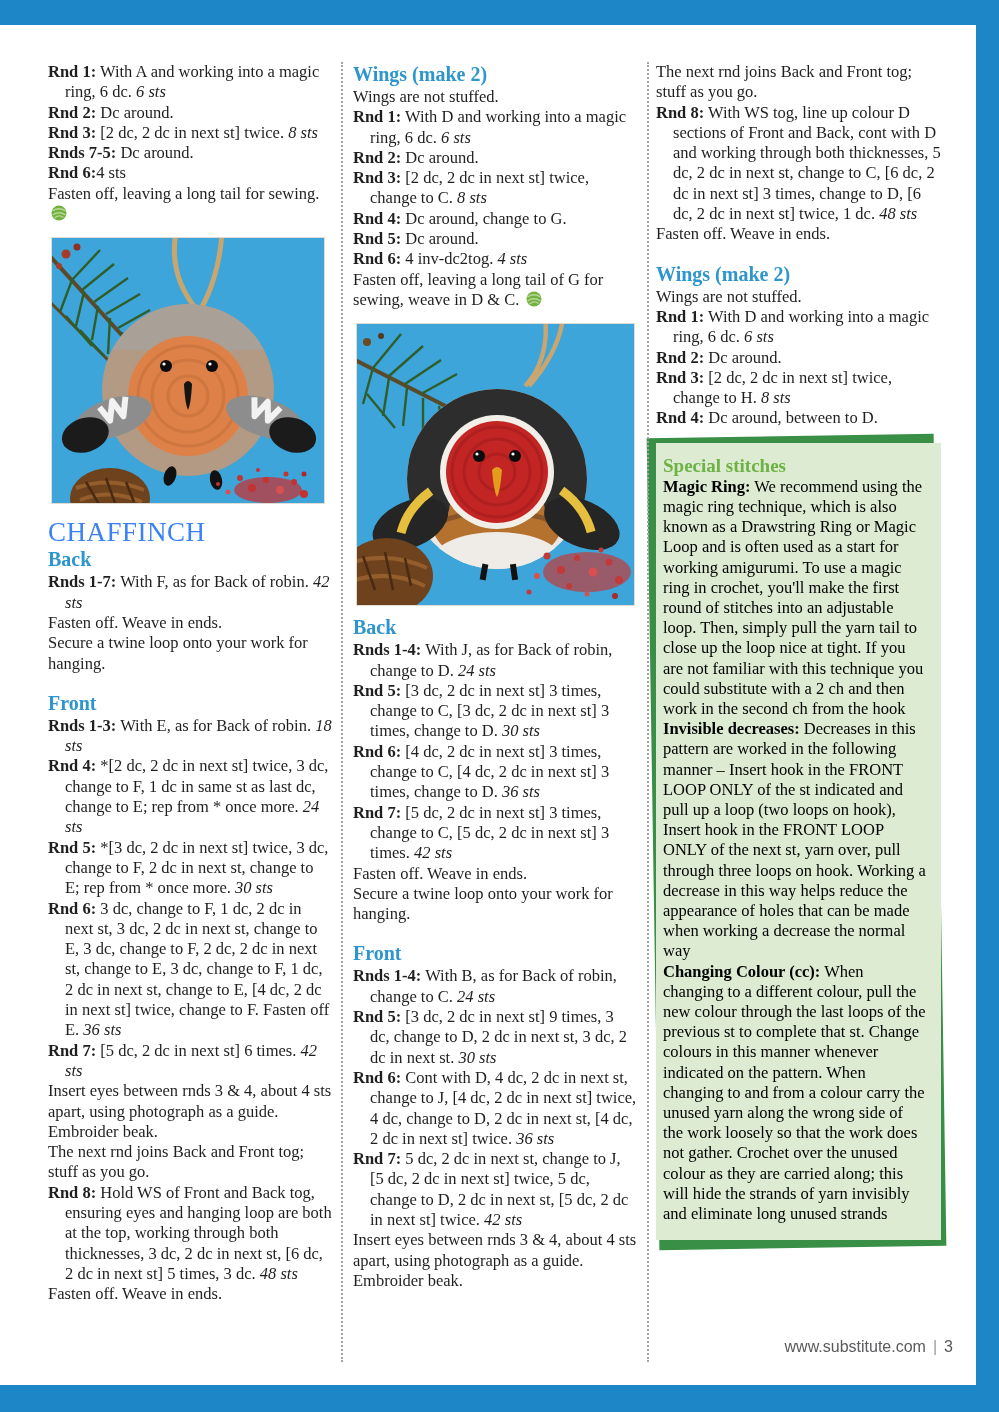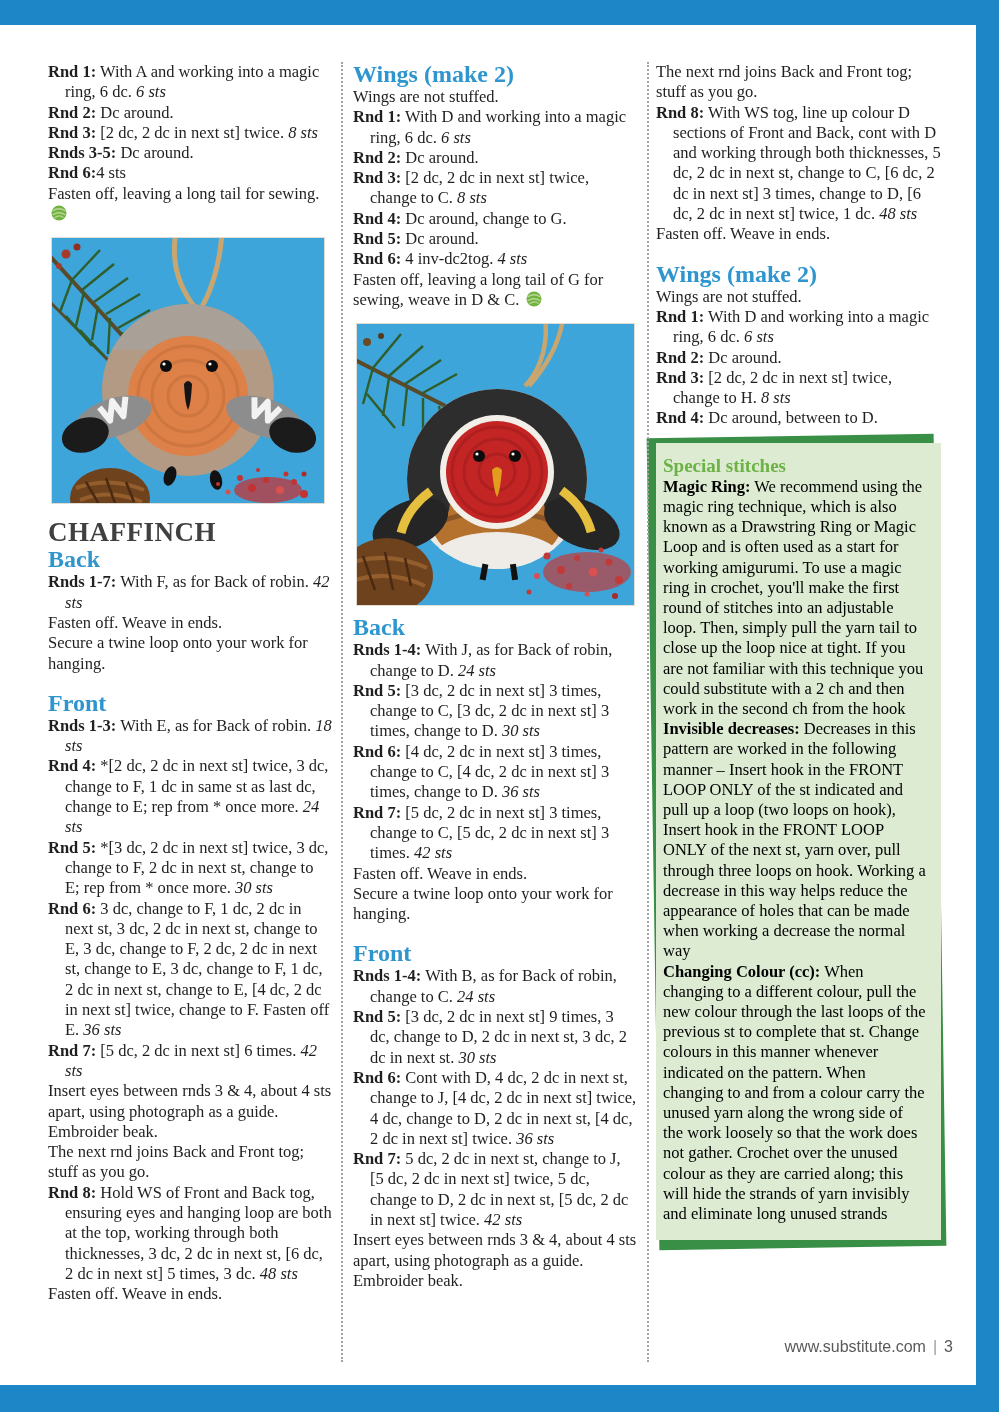--- a/index.html
+++ b/index.html
@@ -12,22 +12,22 @@
   .col{position:absolute;top:62px;}
   #col1{left:48px;width:284px;}
   #col2{left:353px;width:284px;}
   #col3{left:656px;width:285px;}
   .vdiv{position:absolute;top:62px;height:1300px;width:0;border-left:2px dotted #a3a3a3;}
   #vdiv1{left:341px;} #vdiv2{left:647px;}
   p.ln{margin:0;font-size:16.5px;line-height:20.3px;}
   p.hang{padding-left:17px;text-indent:-17px;}
   b.lbl{font-weight:700;font-family:Liberation Serif, serif;}
   i.sts{font-style:italic;}
-  h2.gh{margin:14px 0 0 0;font-size:27px;line-height:30px;font-weight:700;color:#404040;letter-spacing:.5px;}
-  h3.bh{margin:0 0 1px 0;font-size:24px;line-height:24px;font-weight:700;color:#2e95ce;}
+  h2.gh{margin:14px 0 0 0;font-size:27px;line-height:30px;font-weight:400;color:#3b82f6;letter-spacing:.5px;}
+  h3.bh{margin:0 0 1px 0;font-size:20px;line-height:24px;font-weight:700;color:#2e95ce;}
   h3.gap{margin-top:17px;}
   svg.photo{display:block;margin:14px 0 10px 4px;outline:1px solid #e0dcd4;}
   .yarn{vertical-align:-2px;margin-left:3px;}
   #specialbox{position:relative;margin-top:14px;}
   #specialbox .shadow{position:absolute;left:-3px;right:1px;top:-7px;bottom:-7px;background:#3a8f47;transform:rotate(-.9deg);}
   #specialbox .inner{position:relative;background:#dcebd2;padding:11px 15px 16px 7px;}
   #specialbox h4{margin:0;font-size:19px;line-height:23px;font-weight:700;color:#6cb244;}
   #specialbox p.ln{font-size:16.5px;line-height:20.2px;color:#000000;}
   #footer{position:absolute;top:1338px;right:46px;font-family:"Liberation Sans", sans-serif;
           font-size:16px;color:#595a5c;}
@@ -35,21 +35,21 @@
 </style>
 </head>
 <body>
 
 <div id="stage">
 
   <div class="col" id="col1">
     <p class="ln hang"><b class="lbl">Rnd 1:</b><span> With A and working into a magic ring, 6 dc. </span><i class="sts">6 sts</i></p>
     <p class="ln hang"><b class="lbl">Rnd 2:</b><span> Dc around.</span><i class="sts"></i></p>
     <p class="ln hang"><b class="lbl">Rnd 3:</b><span> [2 dc, 2 dc in next st] twice. </span><i class="sts">8 sts</i></p>
-    <p class="ln hang"><b class="lbl">Rnds 3-5:</b><span> Dc around.</span><i class="sts"></i></p>
+    <p class="ln hang"><b class="lbl">Rnds 7-5:</b><span> Dc around.</span><i class="sts"></i></p>
     <p class="ln hang"><b class="lbl">Rnd 6:</b><span>4 sts</span></p>
     <p class="ln"><span>Fasten off, leaving a long tail for sewing. </span><svg class="yarn" width="16" height="16" viewBox="0 0 16 16">
           <circle cx="8" cy="8" r="7.5" fill="#72b23f"></circle>
           <path d="M1.5,6 Q8,1.5 14.5,6 M1.5,10 Q8,5.5 14.5,10 M3.5,13 Q8,9 12.5,12.5" stroke="#b9d79b" stroke-width="1.3" fill="none"></path>
         </svg></p>
 
     <svg class="photo" width="272" height="265" viewBox="0 0 272 265">
       <rect width="272" height="265" fill="#3da5d9"></rect>
       <g>
         <path d="M-6,14 L98,128" stroke="#5a4a2a" stroke-width="4"></path>

